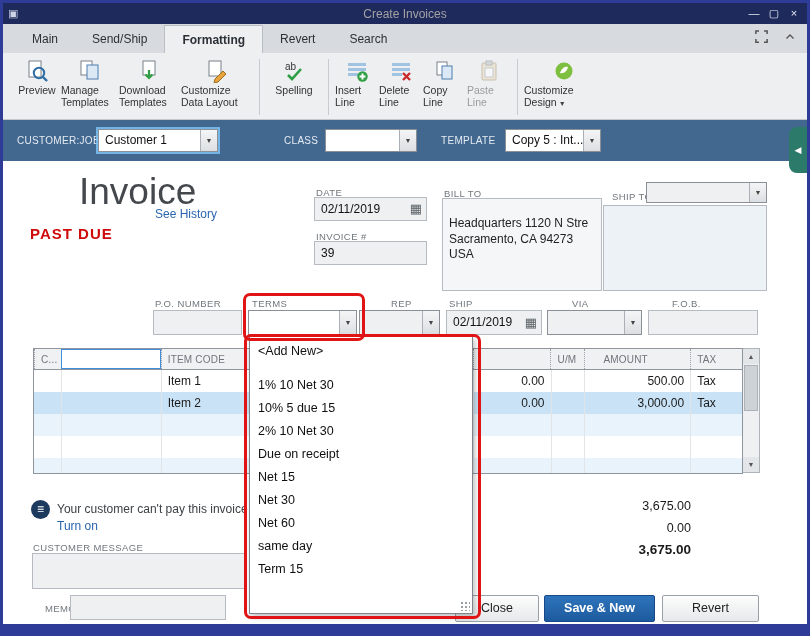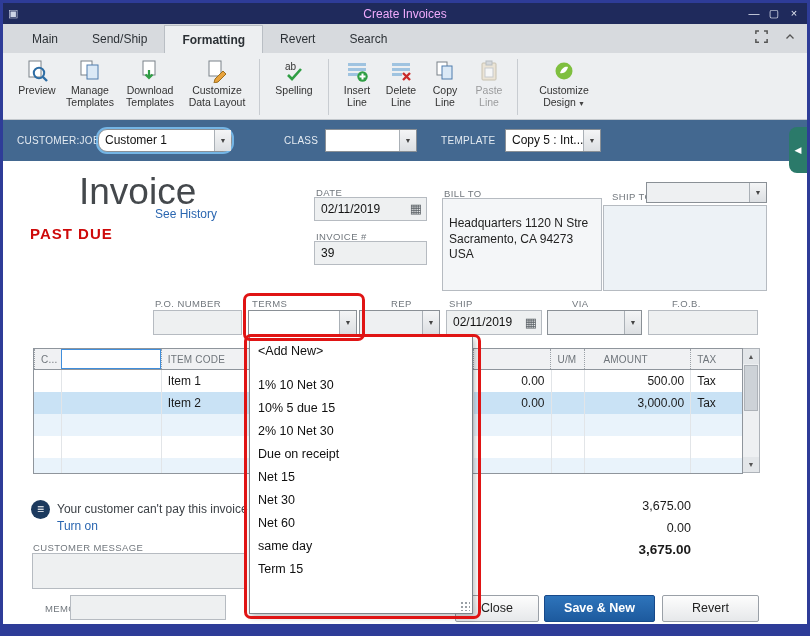--- a/index.html
+++ b/index.html
@@ -4,38 +4,38 @@
 <style>
   * { margin:0; padding:0; box-sizing:border-box; }
   html,body { background:#9a9a9a; font-family:"Liberation Sans", sans-serif; }
   .win { position:relative; width:810px; height:636px; background:#fff;
          border:3px solid #2e3c98; overflow:hidden; }
 
   
   .titlebar { position:absolute; left:0; top:0; right:0; height:21px; background:#1f2a5c;
               color:#fff; display:flex; align-items:center; }
   .app-icon { margin-left:5px; font-size:11px; color:#cdd4e6; }
-  .title { position:absolute; left:0; right:0; text-align:center; font-size:12px; color:#f0abfc; }
+  .title { position:absolute; left:0; right:0; text-align:center; font-size:12px; color:#a3a3a3; }
   .win-controls { position:absolute; right:4px; top:0; height:21px; display:flex; align-items:center; gap:2px; }
   .win-btn { width:18px; height:17px; text-align:center; line-height:16px; font-size:11px;
              color:#e7ebf5; cursor:default; }
 
   
   .tabbar { position:absolute; left:0; top:21px; right:0; height:29px; background:#d7dade;
             display:flex; align-items:flex-end; padding-left:12px; }
   .tab { padding:0 17px; line-height:28px; height:28px; font-size:12px; color:#2c3136; }
   .tab.active { background:#edeff1; border:1px solid #b9bec4; border-bottom:none; font-weight:bold; }
   .tabbar-right { position:absolute; right:10px; top:5px; display:flex; gap:14px; align-items:center; }
 
   
   .toolbar { position:absolute; left:0; top:50px; right:0; height:67px; background:#edeff1;
              border-bottom:1px solid #c3c8cd; display:flex; align-items:flex-start;
              padding:4px 0 0 10px; }
   .tb-item { display:flex; flex-direction:column; align-items:center; gap:1px; padding-top:2px; }
-  .tb-item .tb-label { font-size:10.5px; color:#333; text-align:center; line-height:1.18; }
+  .tb-item .tb-label { font-size:10.5px; color:#333; line-height:1.18; }
   .tb-sep { width:1px; height:56px; background:#c8ccd1; margin:2px 6px 0 6px; }
   .tb-disabled { opacity:.45; }
   .w46{width:48px}.w58{width:58px}.w62{width:62px}.w72{width:72px}.w56{width:56px}
   .w44{width:44px}.w42{width:44px}.w78{width:80px}
   .caret { font-size:7px; color:#444; margin-left:2px; }
 
   
   .custrow { position:absolute; left:0; top:117px; right:0; height:41px; background:#436890; }
   .blue-label { position:absolute; font-size:10px; color:#e4ebf2; letter-spacing:.3px; top:15px; }
   .combo { position:absolute; height:23px; background:#fff; border:1px solid #8a9096; display:flex; }
@@ -249,21 +249,21 @@
             <circle cx="12" cy="12" r="8.5" fill="#7fbf3f"></circle>
             <path d="M8 14c2-6 6-7 8-6-1 4-4 7-8 6z" fill="#fff"></path>
           </svg>
       </span>
       <span class="tb-label"><span>Customize Design</span><span class="caret">▼</span></span>
     </div>
   </div>
 
   <div class="custrow">
     <span class="blue-label" style="left:14px">CUSTOMER:JOB</span>
-    <div class="combo focused" style="left:95px; top:9px; width:134px;border-radius:9px;">
+    <div class="combo focused" style="left:95px; top:9px; width:120px;">
       <span class="combo-text">Customer 1</span>
       <span class="combo-arrow">▼</span>
     </div>
     <span class="blue-label" style="left:281px">CLASS</span>
     <div class="combo" style="left:322px; top:9px; width:92px;">
       <span class="combo-text"></span>
       <span class="combo-arrow">▼</span>
     </div>
     <span class="blue-label" style="left:438px">TEMPLATE</span>
     <div class="combo" style="left:502px; top:9px; width:96px;">

